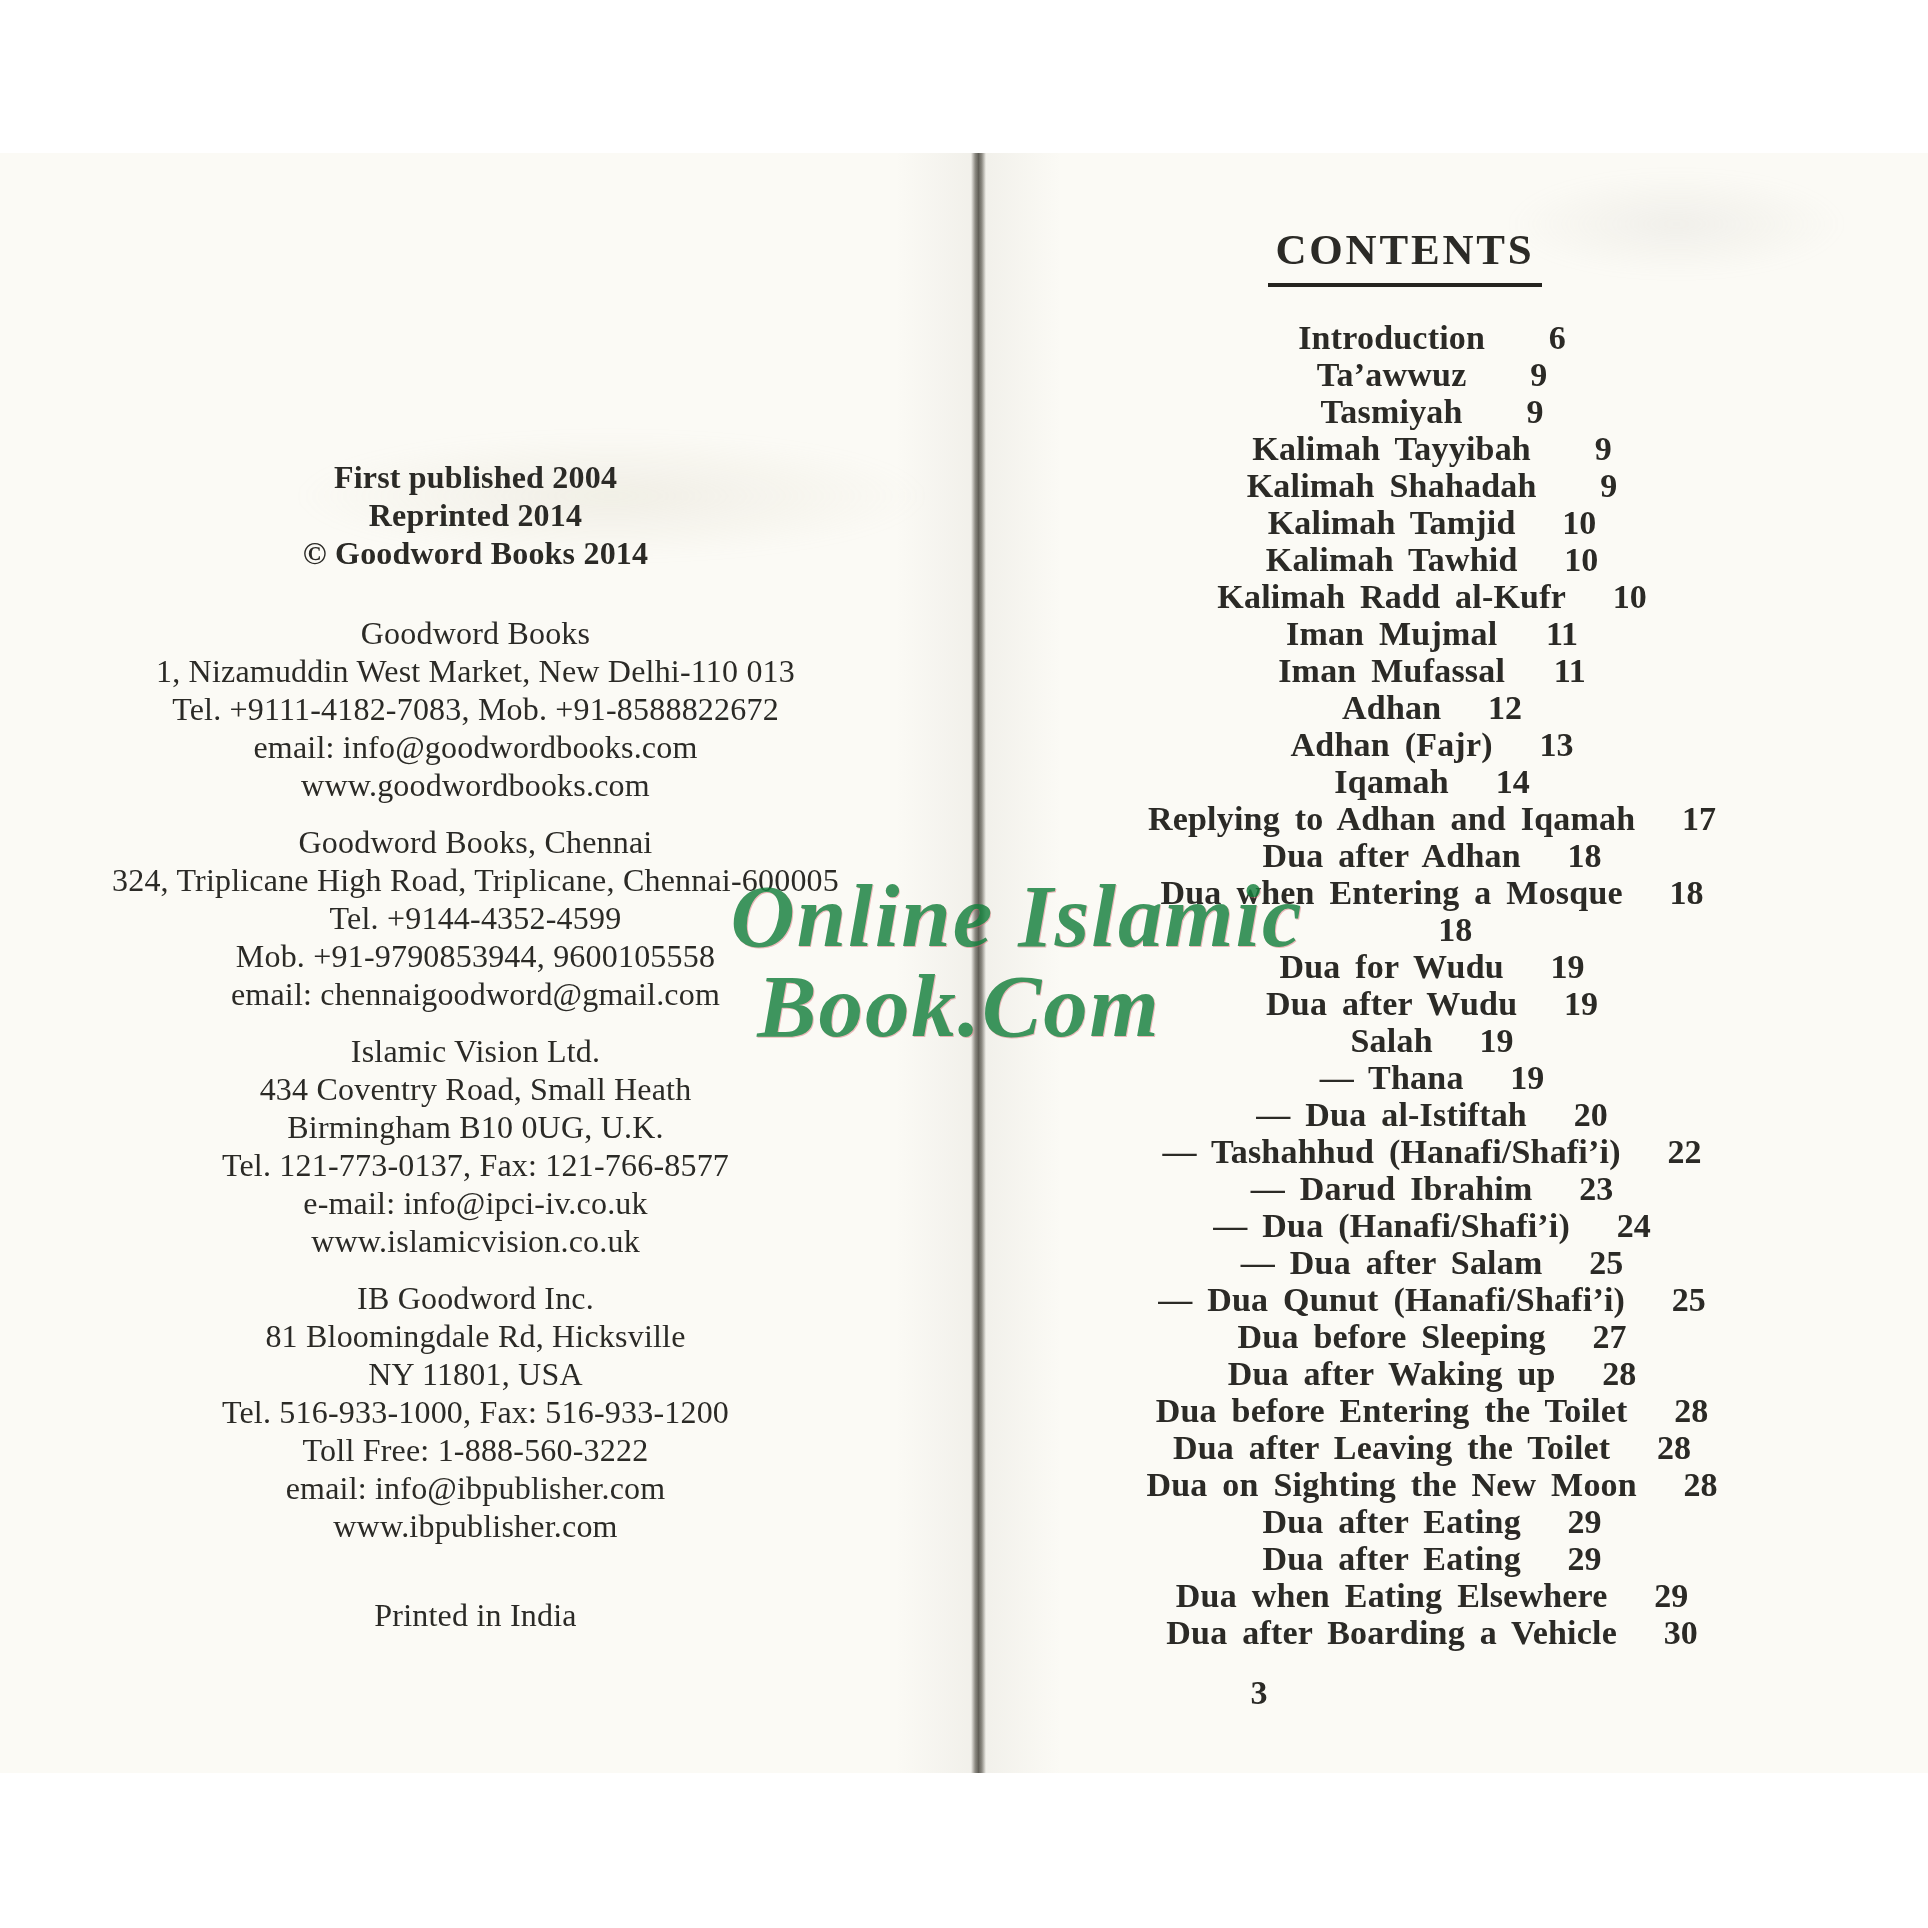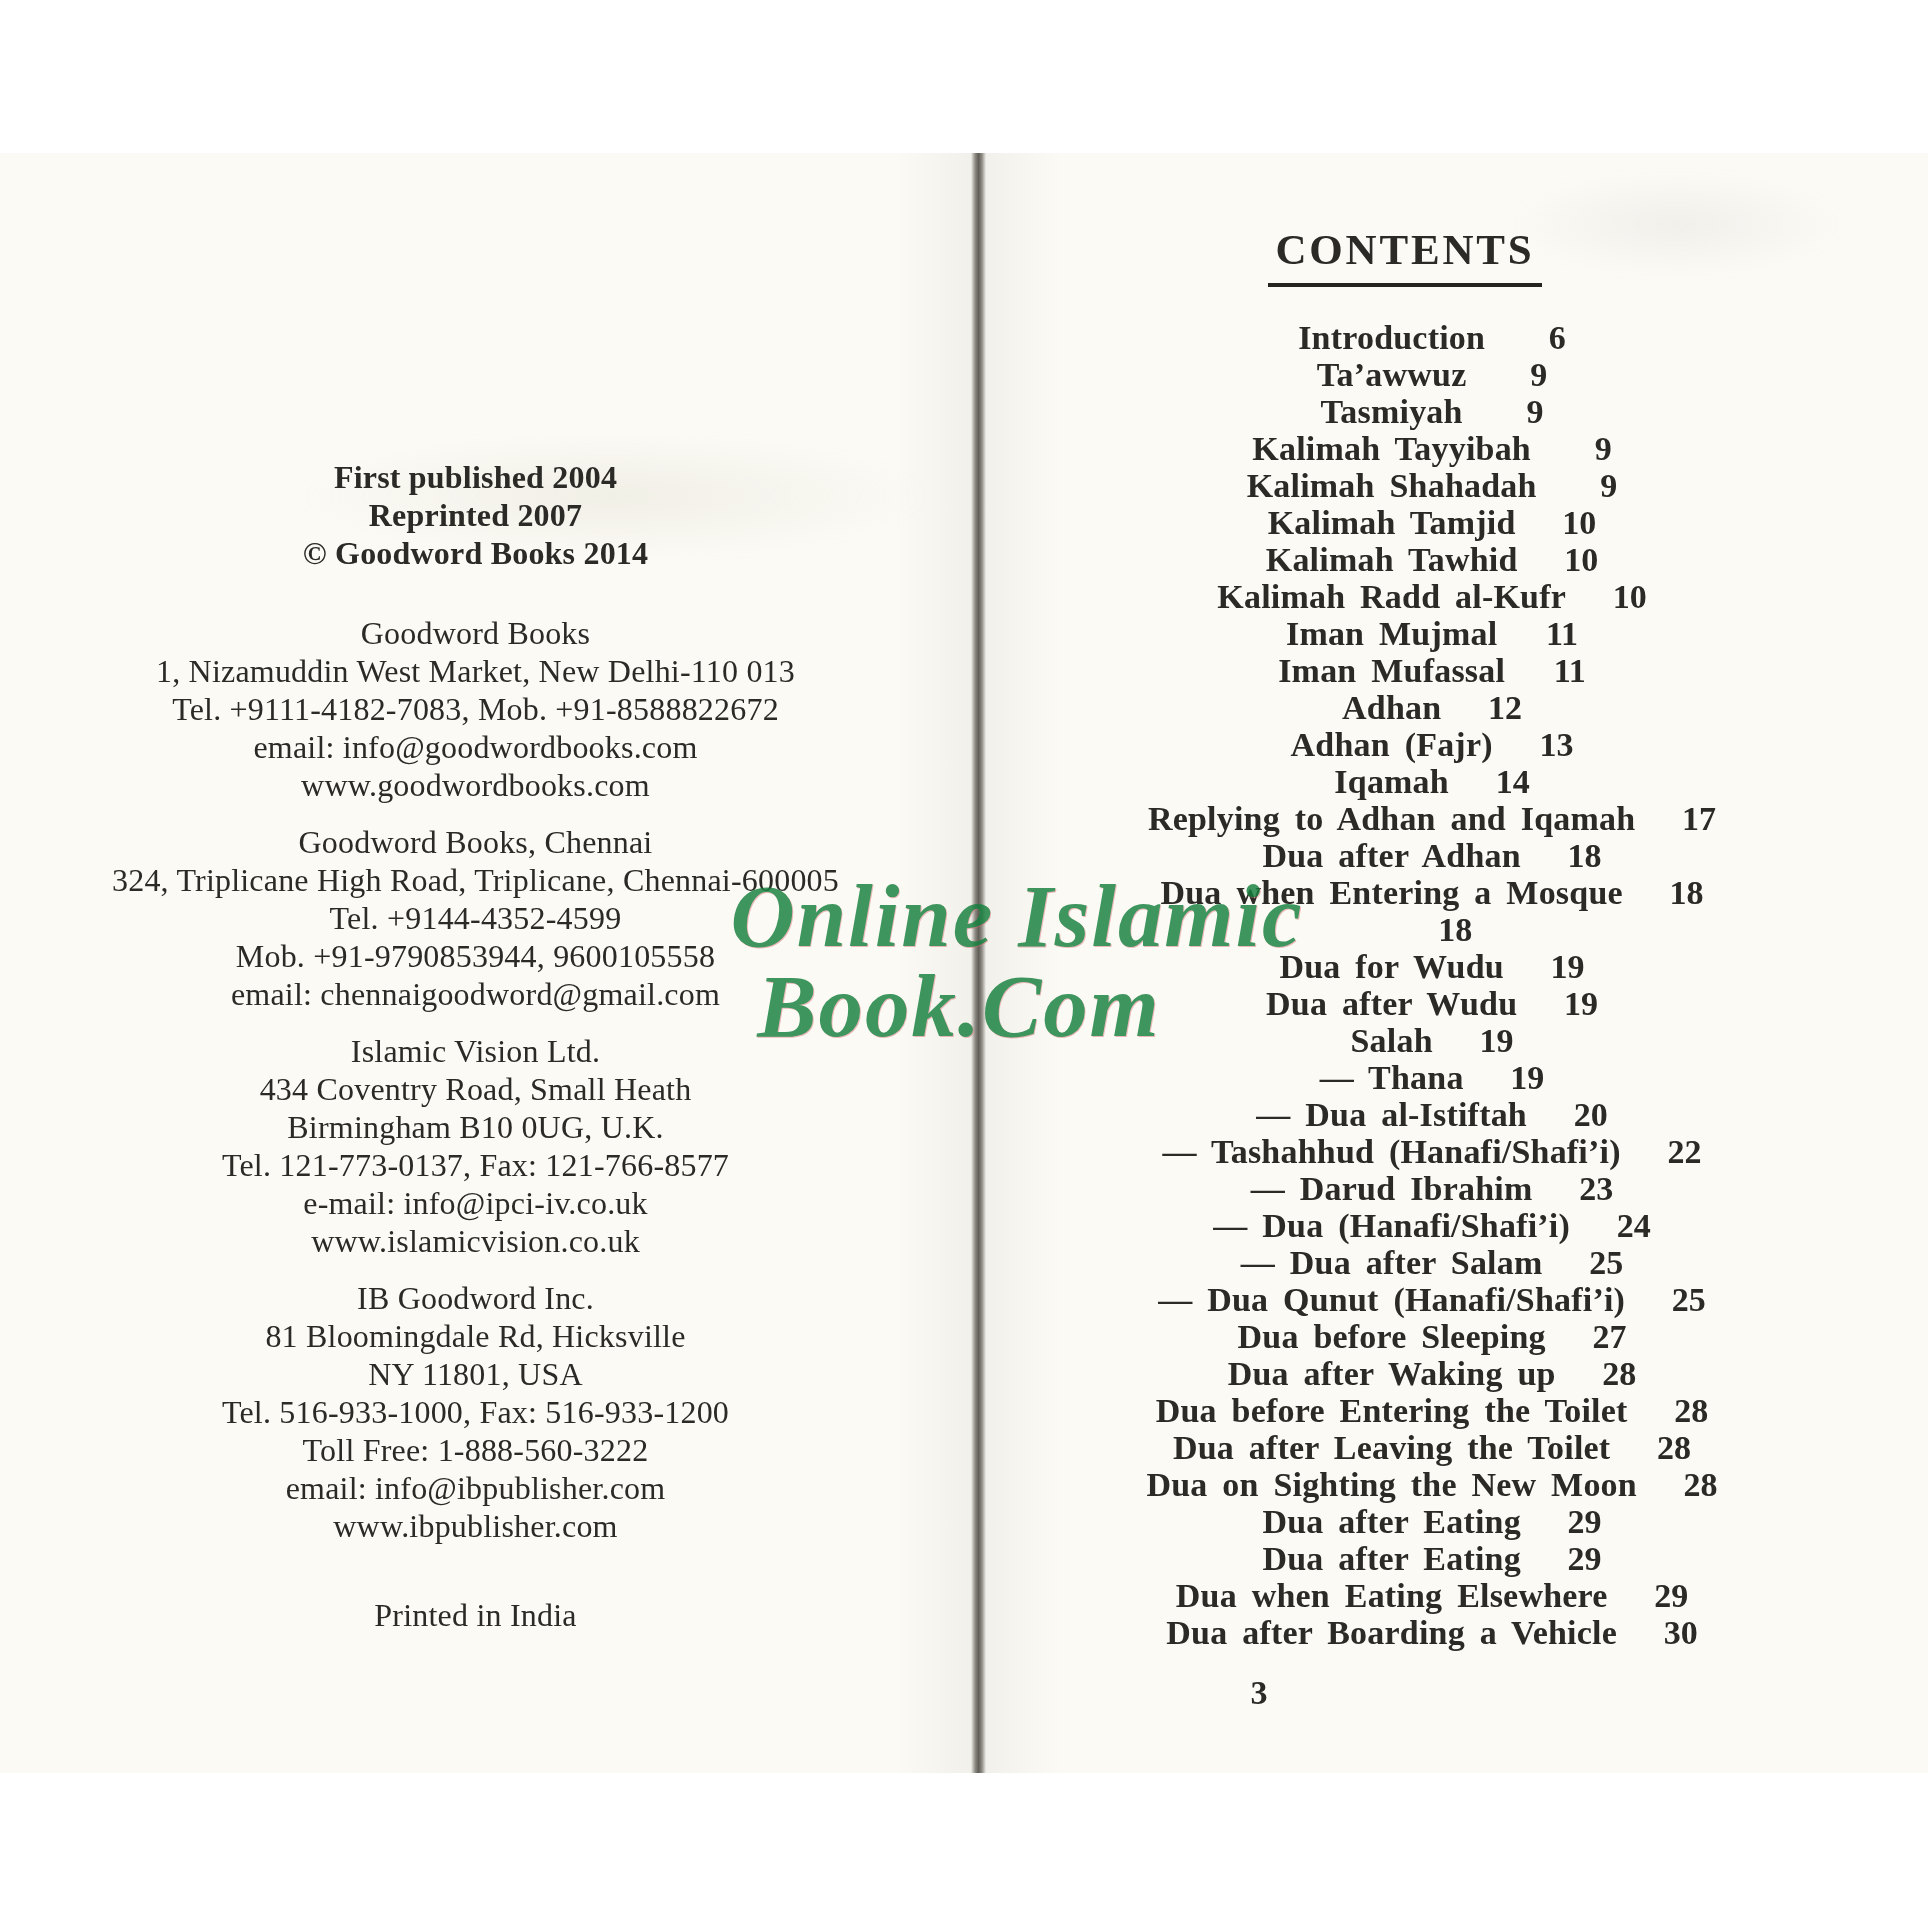--- a/index.html
+++ b/index.html
@@ -117,21 +117,21 @@
 <div class="canvas">
   <div class="scan">
 
     <div class="ghost g1"></div>
     <div class="ghost g2"></div>
 
     <div class="page-left">
       <div class="pub-blocks">
           <div class="pub-block">
             <div class="pub-line">First published 2004</div>
-            <div class="pub-line">Reprinted 2007</div>
+            <div class="pub-line">Reprinted 2014</div>
             <div class="pub-line">© Goodword Books 2014</div>
           </div>
           <div class="pub-block">
             <div class="pub-line">Goodword Books</div>
             <div class="pub-line">1, Nizamuddin West Market, New Delhi-110 013</div>
             <div class="pub-line">Tel. +9111-4182-7083, Mob. +91-8588822672</div>
             <div class="pub-line">email: info@goodwordbooks.com</div>
             <div class="pub-line">www.goodwordbooks.com</div>
           </div>
           <div class="pub-block">

